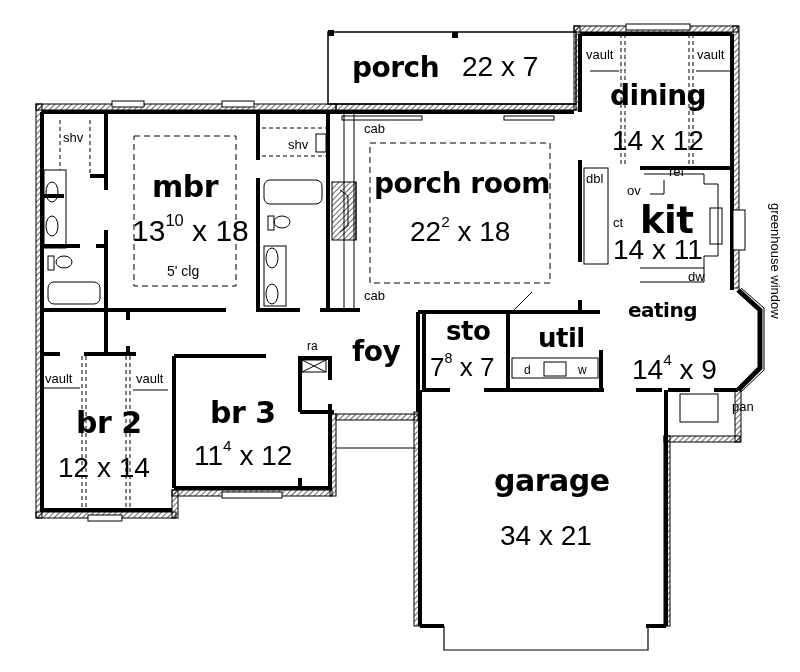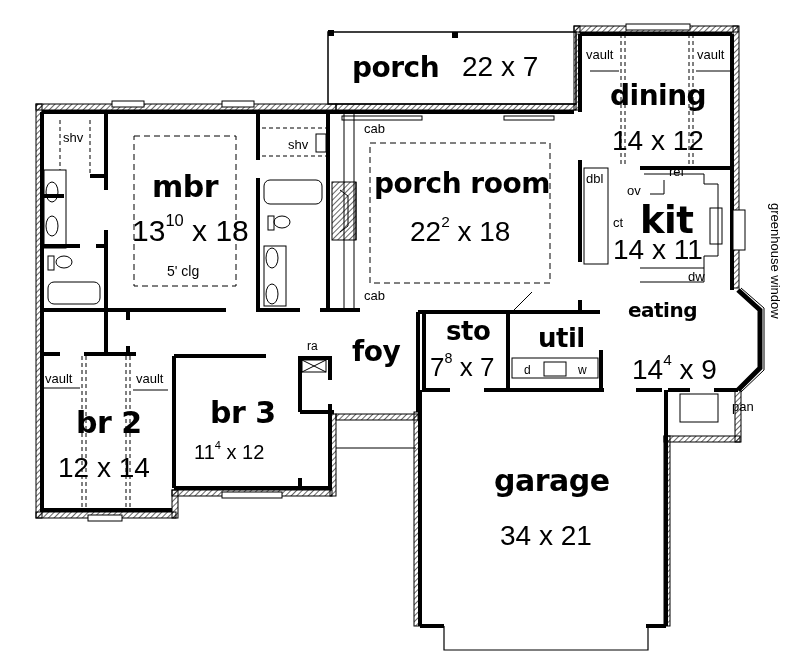--- a/index.html
+++ b/index.html
@@ -233,21 +233,21 @@
 </div>
 
 <div class="lbl room-name" style="left:538px;top:325px;font-size:26px;">util</div>
 
 <div class="lbl room-name" style="left:352px;top:338px;font-size:28px;">foy</div>
 
 <div class="lbl room-name" style="left:76px;top:408px;font-size:30px;">br 2</div>
 <div class="lbl room-dim" style="left:58px;top:454px;font-size:28px;">12 x 14</div>
 
 <div class="lbl room-name" style="left:210px;top:398px;font-size:30px;">br 3</div>
-<div class="lbl room-dim" style="left:194px;top:442px;font-size:20px;">
+<div class="lbl room-dim" style="left:194px;top:442px;font-size:28px;">
   <span>11</span><sup>4</sup><span> x </span><span>12</span>
 </div>
 
 <div class="lbl room-name" style="left:494px;top:466px;font-size:30px;">garage</div>
 <div class="lbl room-dim" style="left:500px;top:522px;font-size:28px;">34 x 21</div>
 
 <div class="lbl small" style="left:63px;top:131px;">shv</div>
 <div class="lbl small" style="left:288px;top:138px;">shv</div>
 <div class="lbl small" style="left:364px;top:122px;">cab</div>
 <div class="lbl small" style="left:364px;top:289px;">cab</div>

